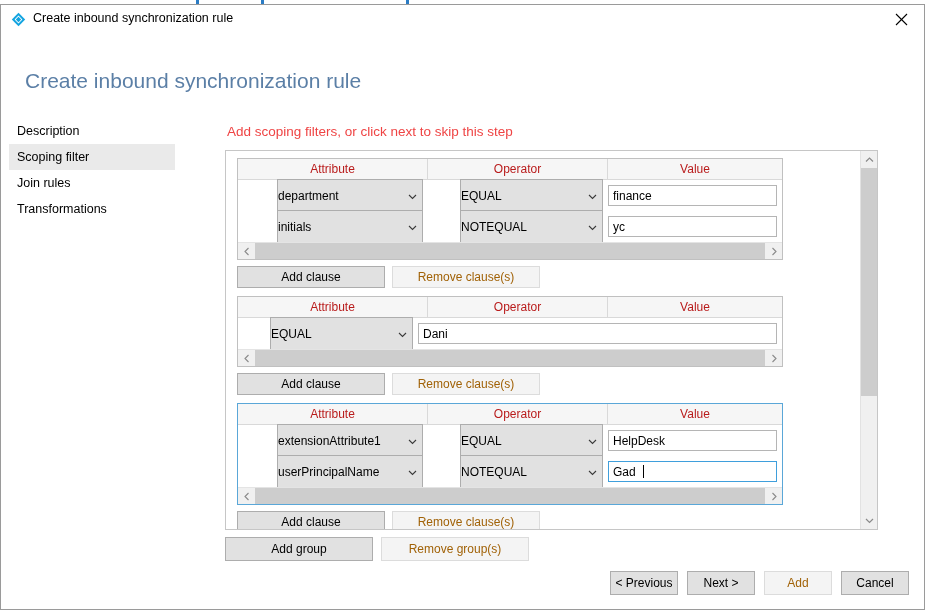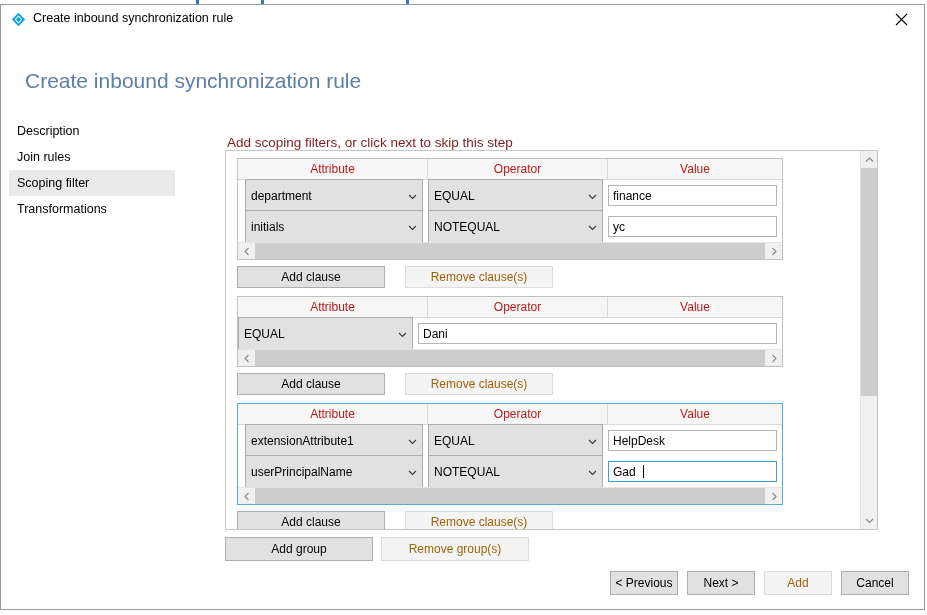--- a/index.html
+++ b/index.html
@@ -125,23 +125,23 @@
     cursor: default;
   }
   .nav-item.selected {
     background: #eaeaea;
   }
 
   
   .content-title {
     position: absolute;
     left: 226px;
-    top: 130px;
+    top: 119px;
     font-size: 13.5px;
-    color: #7f1d1d;
+    color: #ef4444;
     white-space: nowrap;
   }
 
   
   .scroll-panel {
     position: absolute;
     left: 224px;
     top: 145px;
     width: 653px;
     height: 380px;
@@ -245,26 +245,26 @@
 
   .combo {
     position: relative;
     width: 100%;
     height: 34px;
     background: #e1e1e1;
     border: 1px solid #adadad;
     box-sizing: border-box;
     display: flex;
     align-items: center;
-    padding-left: 5px;
     font-size: 12px;
     color: #000000;
     cursor: default;
     white-space: nowrap;
     overflow: hidden;
+    margin-left: 32px;
   }
   .combo .chev {
     position: absolute;
     right: 5px;
     top: 50%;
     transform: translateY(-50%);
     color: #3a3a3a;
   }
   .textbox {
     width: 100%;
@@ -324,21 +324,21 @@
     top: 0;
     height: 16px;
     background: #cdcdcd;
     cursor: default;
   }
 
   
   .clause-btns {
     margin-top: 6px;
     display: flex;
-    gap: 20px;
+    gap: 7px;
   }
   .btn {
     height: 22px;
     background: #e1e1e1;
     border: 1px solid #adadad;
     box-sizing: border-box;
     display: flex;
     align-items: center;
     justify-content: center;
     font-size: 12px;
@@ -410,25 +410,25 @@
       </svg>
     </div>
   </div>
 
   <div class="page-heading">Create inbound synchronization rule</div>
 
   <div class="nav">
     <div class="nav-item">
       <span>Description</span>
     </div>
+    <div class="nav-item selected">
+      <span>Scoping filter</span>
+    </div>
     <div class="nav-item">
       <span>Join rules</span>
-    </div>
-    <div class="nav-item selected">
-      <span>Scoping filter</span>
     </div>
     <div class="nav-item">
       <span>Transformations</span>
     </div>
   </div>
 
   <div class="content-title">Add scoping filters, or click next to skip this step</div>
 
   <div class="scroll-panel">
     <div class="scroll-inner">

